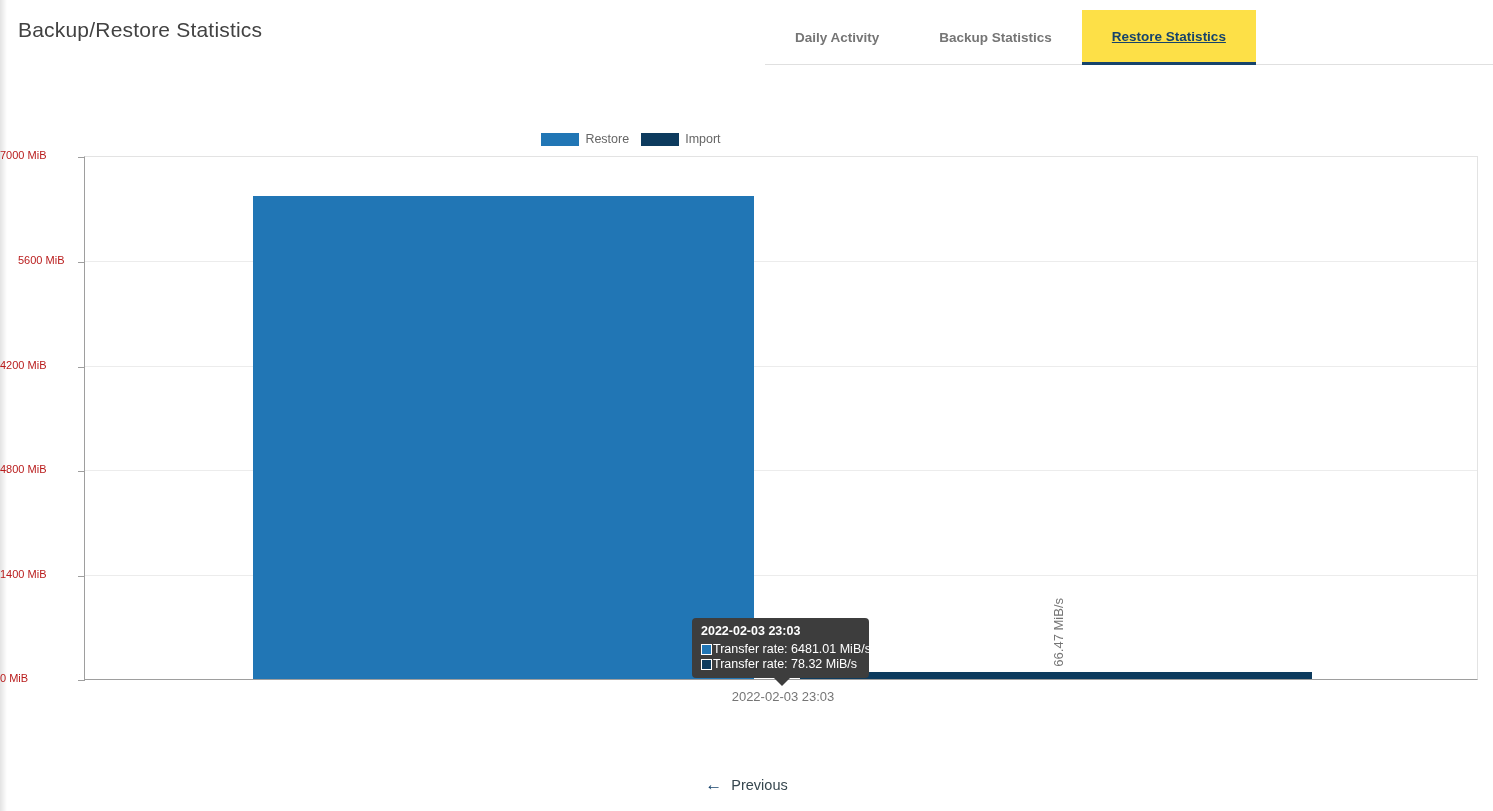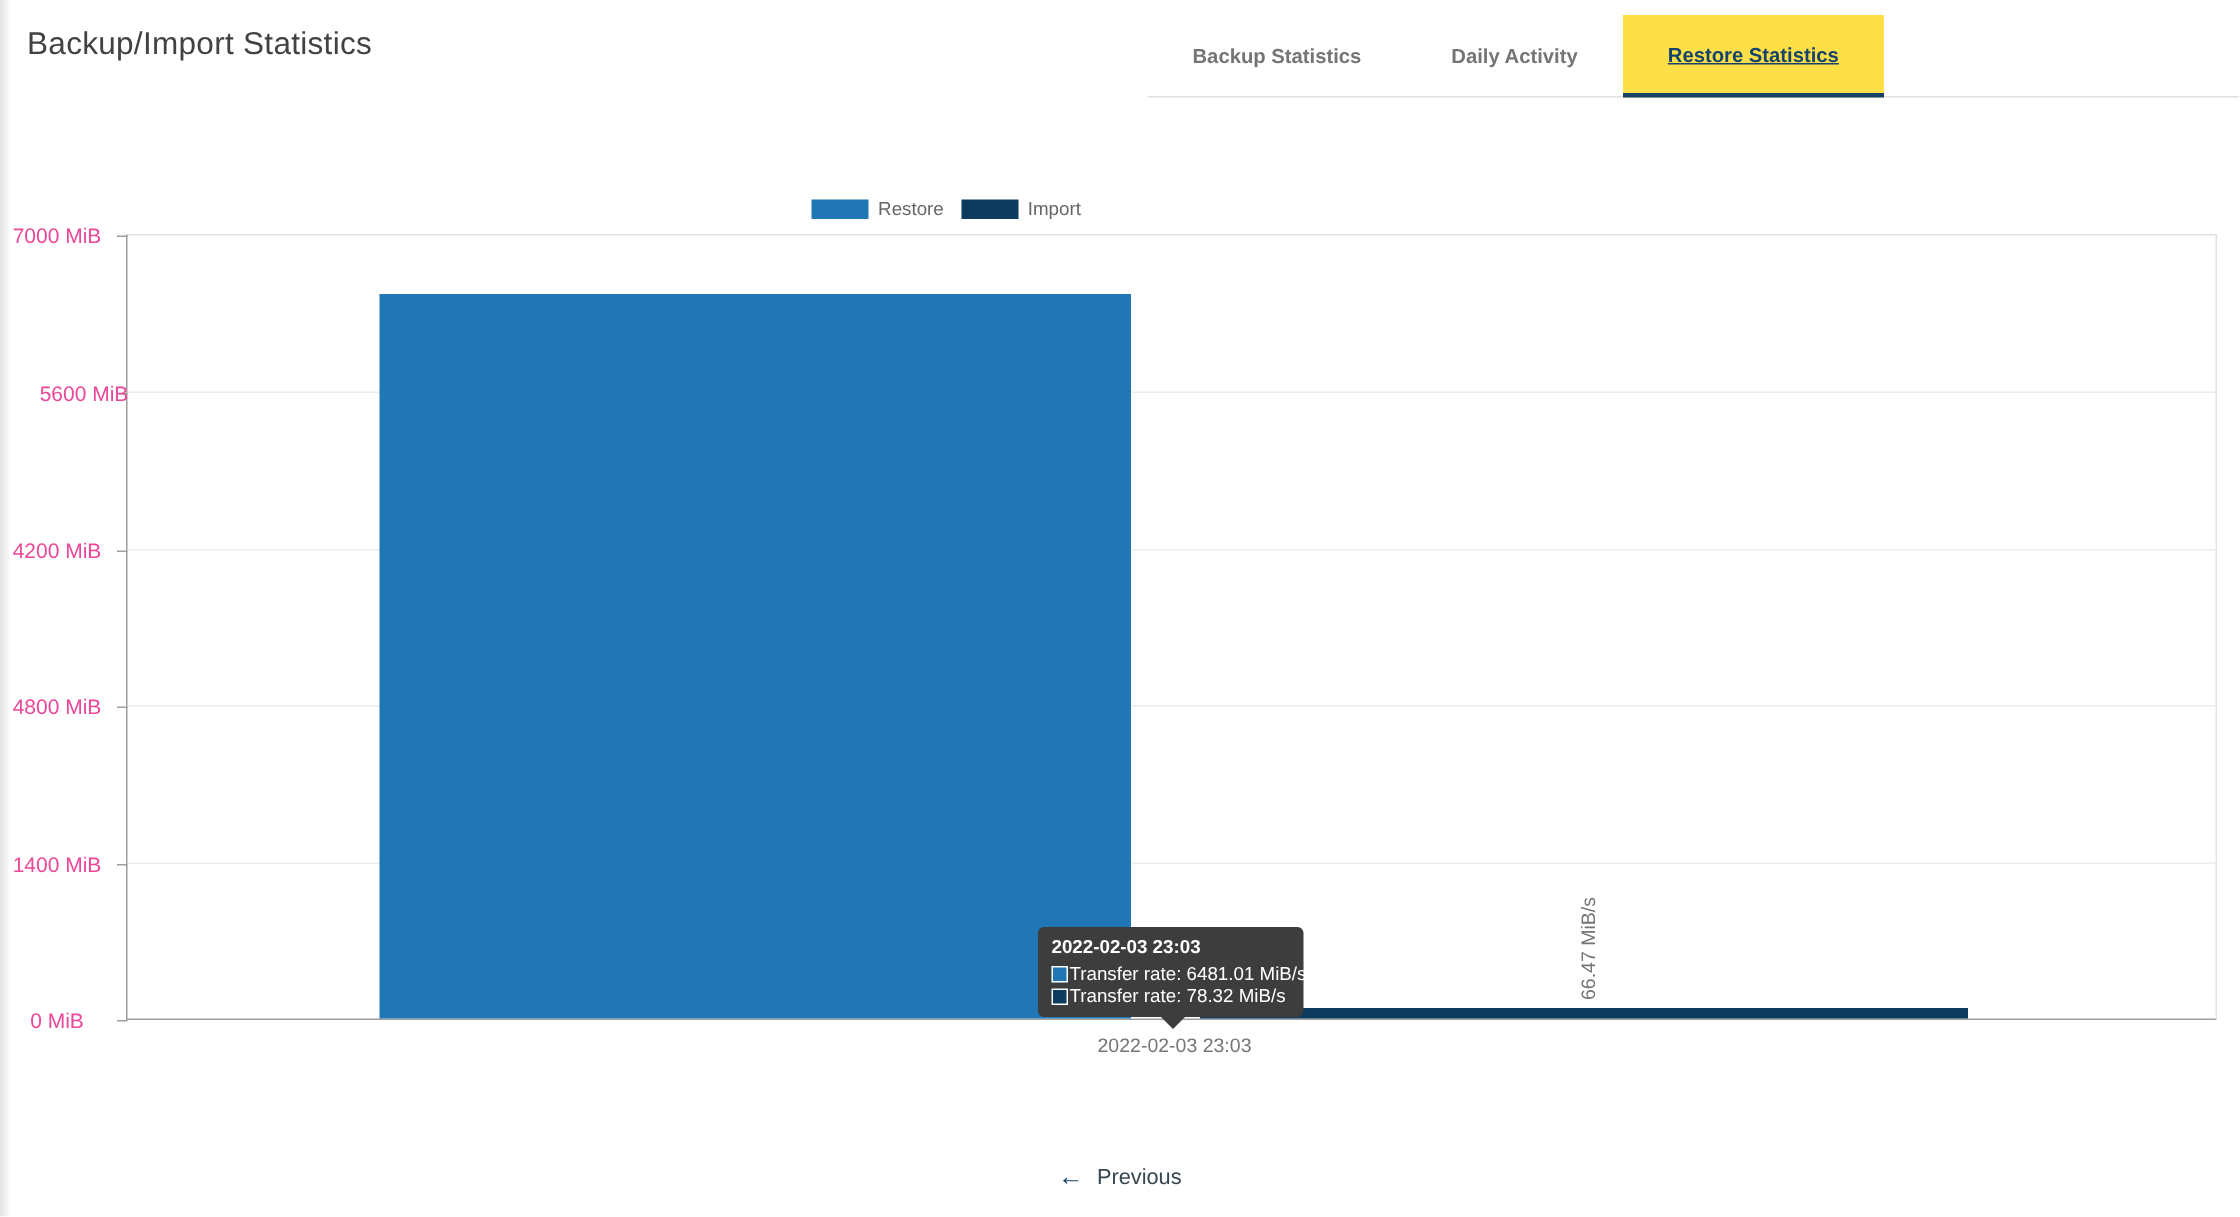--- a/index.html
+++ b/index.html
@@ -26,22 +26,22 @@
     display:flex; justify-content:center; align-items:center; gap:12px;padding-left:32px; }
   .legend-item { display:flex; align-items:center; gap:6px; cursor:pointer; }
   .legend-swatch { width:38px; height:13px; }
   .legend-label { font-size:12.5px; color:#666666; }
 
   
   .plot { position:absolute; left:84px; top:156px; width:1394px; height:524px;
     border-left:1px solid #9e9e9e; border-bottom:1px solid #9e9e9e;
     border-top:1px solid #e3e3e3; border-right:1px solid #e3e3e3; }
   .gridline { position:absolute; left:0; right:0; height:1px; background:#ececec; }
-  .ytick-label { position:absolute; width:76px; text-align:center;
-    font-size:14px; color:#ec4899; }
+  .ytick-label { position:absolute; width:76px; text-align:left;
+    font-size:11px; color:#b91c1c; }
   .ytick-mark { position:absolute; left:-7px; width:7px; height:1px; background:#9e9e9e; }
 
   .bar { position:absolute; bottom:0; }
   .bar-restore { left:168px; width:501px; }
   .bar-import  { left:715px; width:512px; }
 
   .bar-value-label { position:absolute; left:966px; bottom:12px;
     writing-mode:vertical-rl; transform:rotate(180deg);
     font-size:13px; color:#757575; white-space:nowrap; }
 
@@ -64,25 +64,25 @@
   .pager { position:absolute; left:0; right:0; top:776px;
     display:flex; justify-content:center; align-items:center; gap:9px; cursor:pointer; }
   .pager-arrow { color:#16436b; font-size:17px; font-weight:700; line-height:1; }
   .pager-label { color:#37474f; font-size:14.5px; }
 </style>
 </head>
 <body>
 
 <div class="page-edge"></div>
 
-<div class="page-title">Backup/Import Statistics</div>
+<div class="page-title">Backup/Restore Statistics</div>
 
 <div class="tabs">
+  <div class="tab">Daily Activity</div>
   <div class="tab">Backup Statistics</div>
-  <div class="tab">Daily Activity</div>
   <div class="tab active">Restore Statistics</div>
 </div>
 
 <div class="legend">
   <div class="legend-item">
     <span class="legend-swatch" style="background-color: rgb(33, 118, 181);"></span>
     <span class="legend-label">Restore</span>
   </div>
   <div class="legend-item">
     <span class="legend-swatch" style="background-color: rgb(13, 59, 94);"></span>

